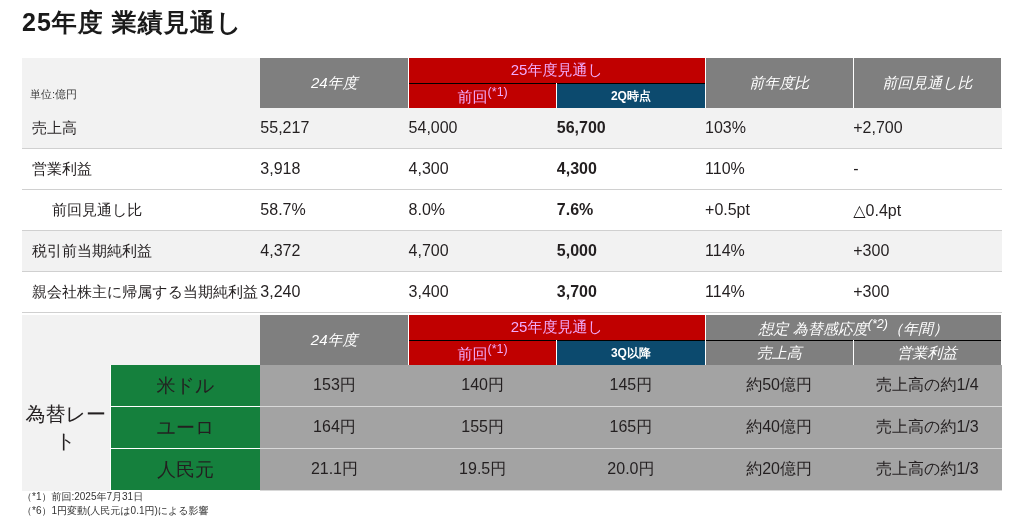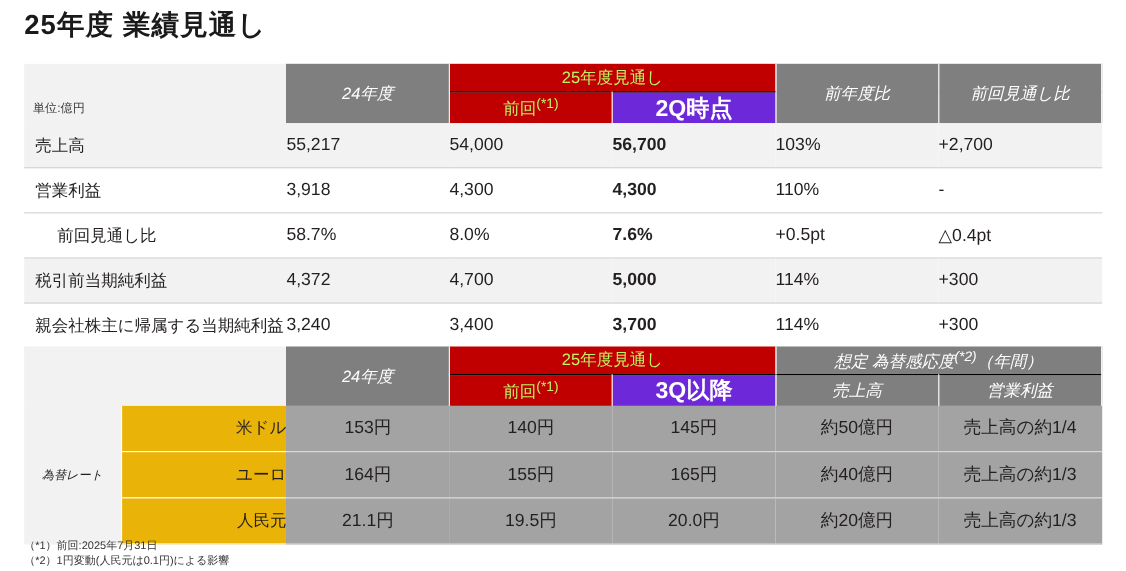--- a/index.html
+++ b/index.html
@@ -53,31 +53,31 @@
   .hdr-gray {
     background: #7f7f7f;
     color: #ffffff;
     text-align: center;
     font-size: 15px;
     border-right: 1px solid #ffffff;
     font-style: italic;
   }
   .hdr-red {
     background: #c00000;
-    color: #bef264;
+    color: #f0abfc;
     text-align: center;
     font-size: 15px;
     border-right: 1px solid #ffffff;
     margin-top: 26px;
   }
   .hdr-red-dark {
-    background: #6d28d9;
+    background: #0c4a6e;
     color: #ffffff;
     text-align: center;
-    font-size: 21px;
+    font-size: 12px;
     border-right: 1px solid #ffffff;
     font-weight: bold;
   }
   .hdr-blank {
     background: #f2f2f2;
   }
   .unit-cell {
     background: #f2f2f2;
     font-size: 11px;
     color: #3a3a3a;
@@ -115,30 +115,29 @@
     left: 22px;
     top: 315px;
     width: 980px;
   }
   .tbl2 .col-rate  { width: 88px; }
   .tbl2 .col-cur   { width: 150px; }
   .tbl2 .col-num   { width: 148px; }
 
   .fx-group {
     background: #f2f2f2;
-    font-size: 11px;
+    font-size: 20px;
     text-align: center;
     vertical-align: middle;
     border-right: 1px solid #ffffff;
-    font-style: italic;
   }
   .fx-cur {
-    background: #eab308;
-    font-size: 15px;
-    text-align: right;
+    background: #15803d;
+    font-size: 19px;
+    text-align: center;
     border-bottom: 1px solid #ffffff;
   }
   .fx-num {
     font-size: 16px;
     text-align: center;
     background: #a3a3a3;
     border-bottom: 1px solid #d8d8d8;
   }
   .fx-row td { height: 41px; }
 
@@ -276,16 +275,16 @@
         <td class="fx-num">19.5円</td>
         <td class="fx-num">20.0円</td>
         <td class="fx-num">約20億円</td>
         <td class="fx-num">売上高の約1/3</td>
       </tr>
     </tbody>
   </table>
 
   <div class="footnotes">
     <div>（*1）前回:2025年7月31日</div>
-    <div>（*2）1円変動(人民元は0.1円)による影響</div>
+    <div>（*6）1円変動(人民元は0.1円)による影響</div>
   </div>
 
 </div>
 
 </body></html>

